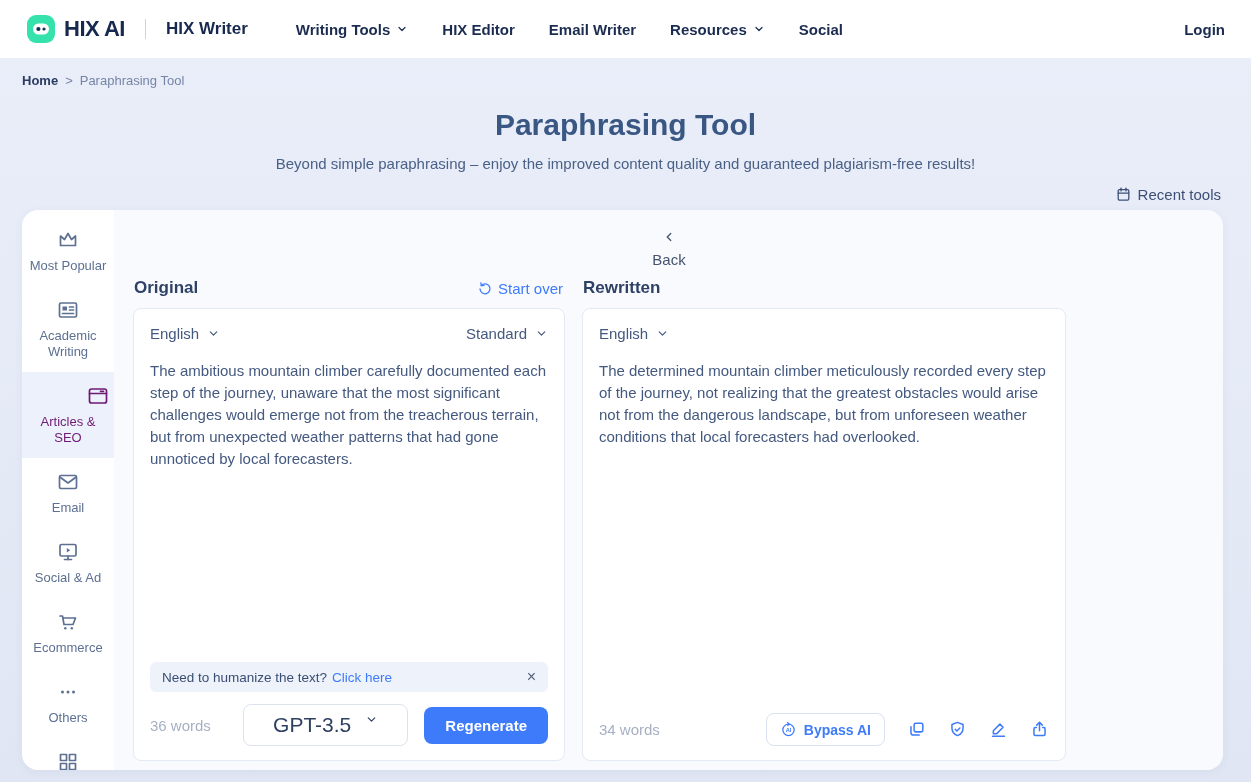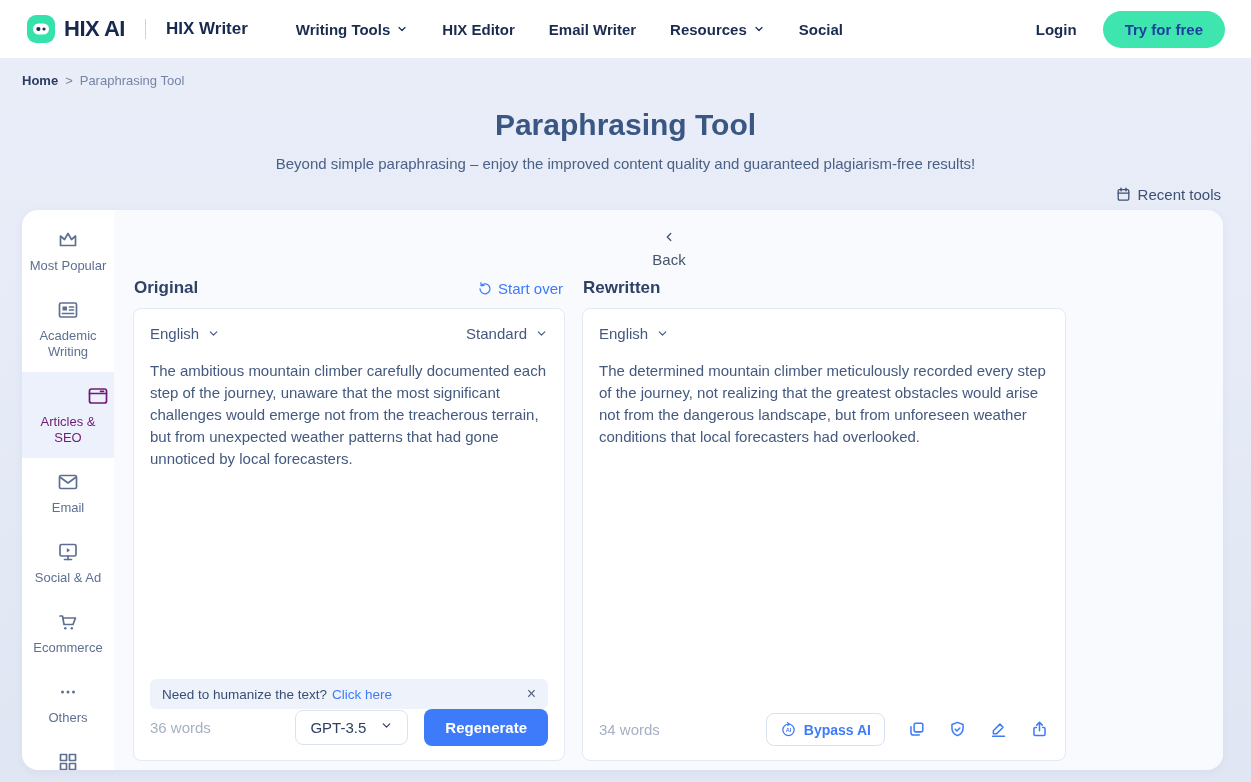--- a/index.html
+++ b/index.html
@@ -63,29 +63,29 @@
   .startover { display:flex; align-items:center; gap:6px; font-size:15px; color:#3e7bfa; cursor:pointer; }
 
   .panel { background:#ffffff; border:1px solid #e4eaf3; border-radius:8px; height:453px;
     display:flex; flex-direction:column; padding:14px 16px 14px 16px; }
   .lang-row { display:flex; align-items:center; justify-content:space-between; padding:2px 0 4px 0; }
   .selector { display:flex; align-items:center; gap:8px; font-size:15px; color:#44597f; cursor:pointer; }
   .panel-text { font-size:15px; line-height:22px; color:#44597f; margin-top:14px; }
   .spacer { flex:1; }
 
   .humanize-banner { background:#eef2fa; border-radius:6px; display:flex; align-items:center;
-    padding:7px 12px; font-size:13.5px; color:#3a4e74; }
+    padding:7px 12px; font-size:13.5px; color:#3a4e74; margin-bottom:12px; }
   .humanize-link { color:#3e7bfa; margin-left:5px; cursor:pointer; }
   .banner-close { margin-left:auto; color:#55627e; font-size:16px; cursor:pointer; line-height:1; }
 
   .bottom-row { display:flex; align-items:center; }
   .word-count { font-size:15px; color:#a6b0c3; }
   .model-select { margin-left:auto; display:flex; align-items:flex-start; gap:14px;
-    background:#ffffff; border:1px solid #dde3ee; border-radius:8px; padding:8px 14px;
-    font-size:15px; color:#2f4061; cursor:pointer; }
+    background:#ffffff; border:1px solid #dde3ee; border-radius:8px; padding:8px 29px;
+    font-size:21px; color:#2f4061; cursor:pointer; }
   .regen-btn { margin-left:16px; background:#3e7bfa; color:#ffffff; border:none; border-radius:8px;
     font-size:15px; font-weight:700; padding:10px 21px; cursor:pointer; font-family:inherit; }
 
   .rw-actions { margin-left:auto; display:flex; align-items:center; gap:22px; }
   .bypass-btn { display:flex; align-items:center; gap:7px; border:1px solid #d9e1f0; background:#ffffff;
     border-radius:8px; padding:7px 13px; color:#3e7bfa; font-size:14px; font-weight:600; cursor:pointer; font-family:inherit; }
   .action-icon { color:#3e7bfa; cursor:pointer; }
 </style>
 </head>
 <body>
@@ -125,21 +125,20 @@
           <polyline points="6 9 12 15 18 9"></polyline>
         </svg>
     </span>
     <span class="nav-link">
       <span>Social</span>
     </span>
   </nav>
 
   <div class="nav-right">
     <span class="login-link">Login</span>
-    <button class="cta-btn">Try for free</button>
   </div>
 </header>
 
 <div class="breadcrumb">
   <span class="crumb-home">Home</span>
   <span class="crumb-sep">&gt;</span>
   <span class="crumb-current">Paraphrasing Tool</span>
 </div>
 
 <div class="hero">

